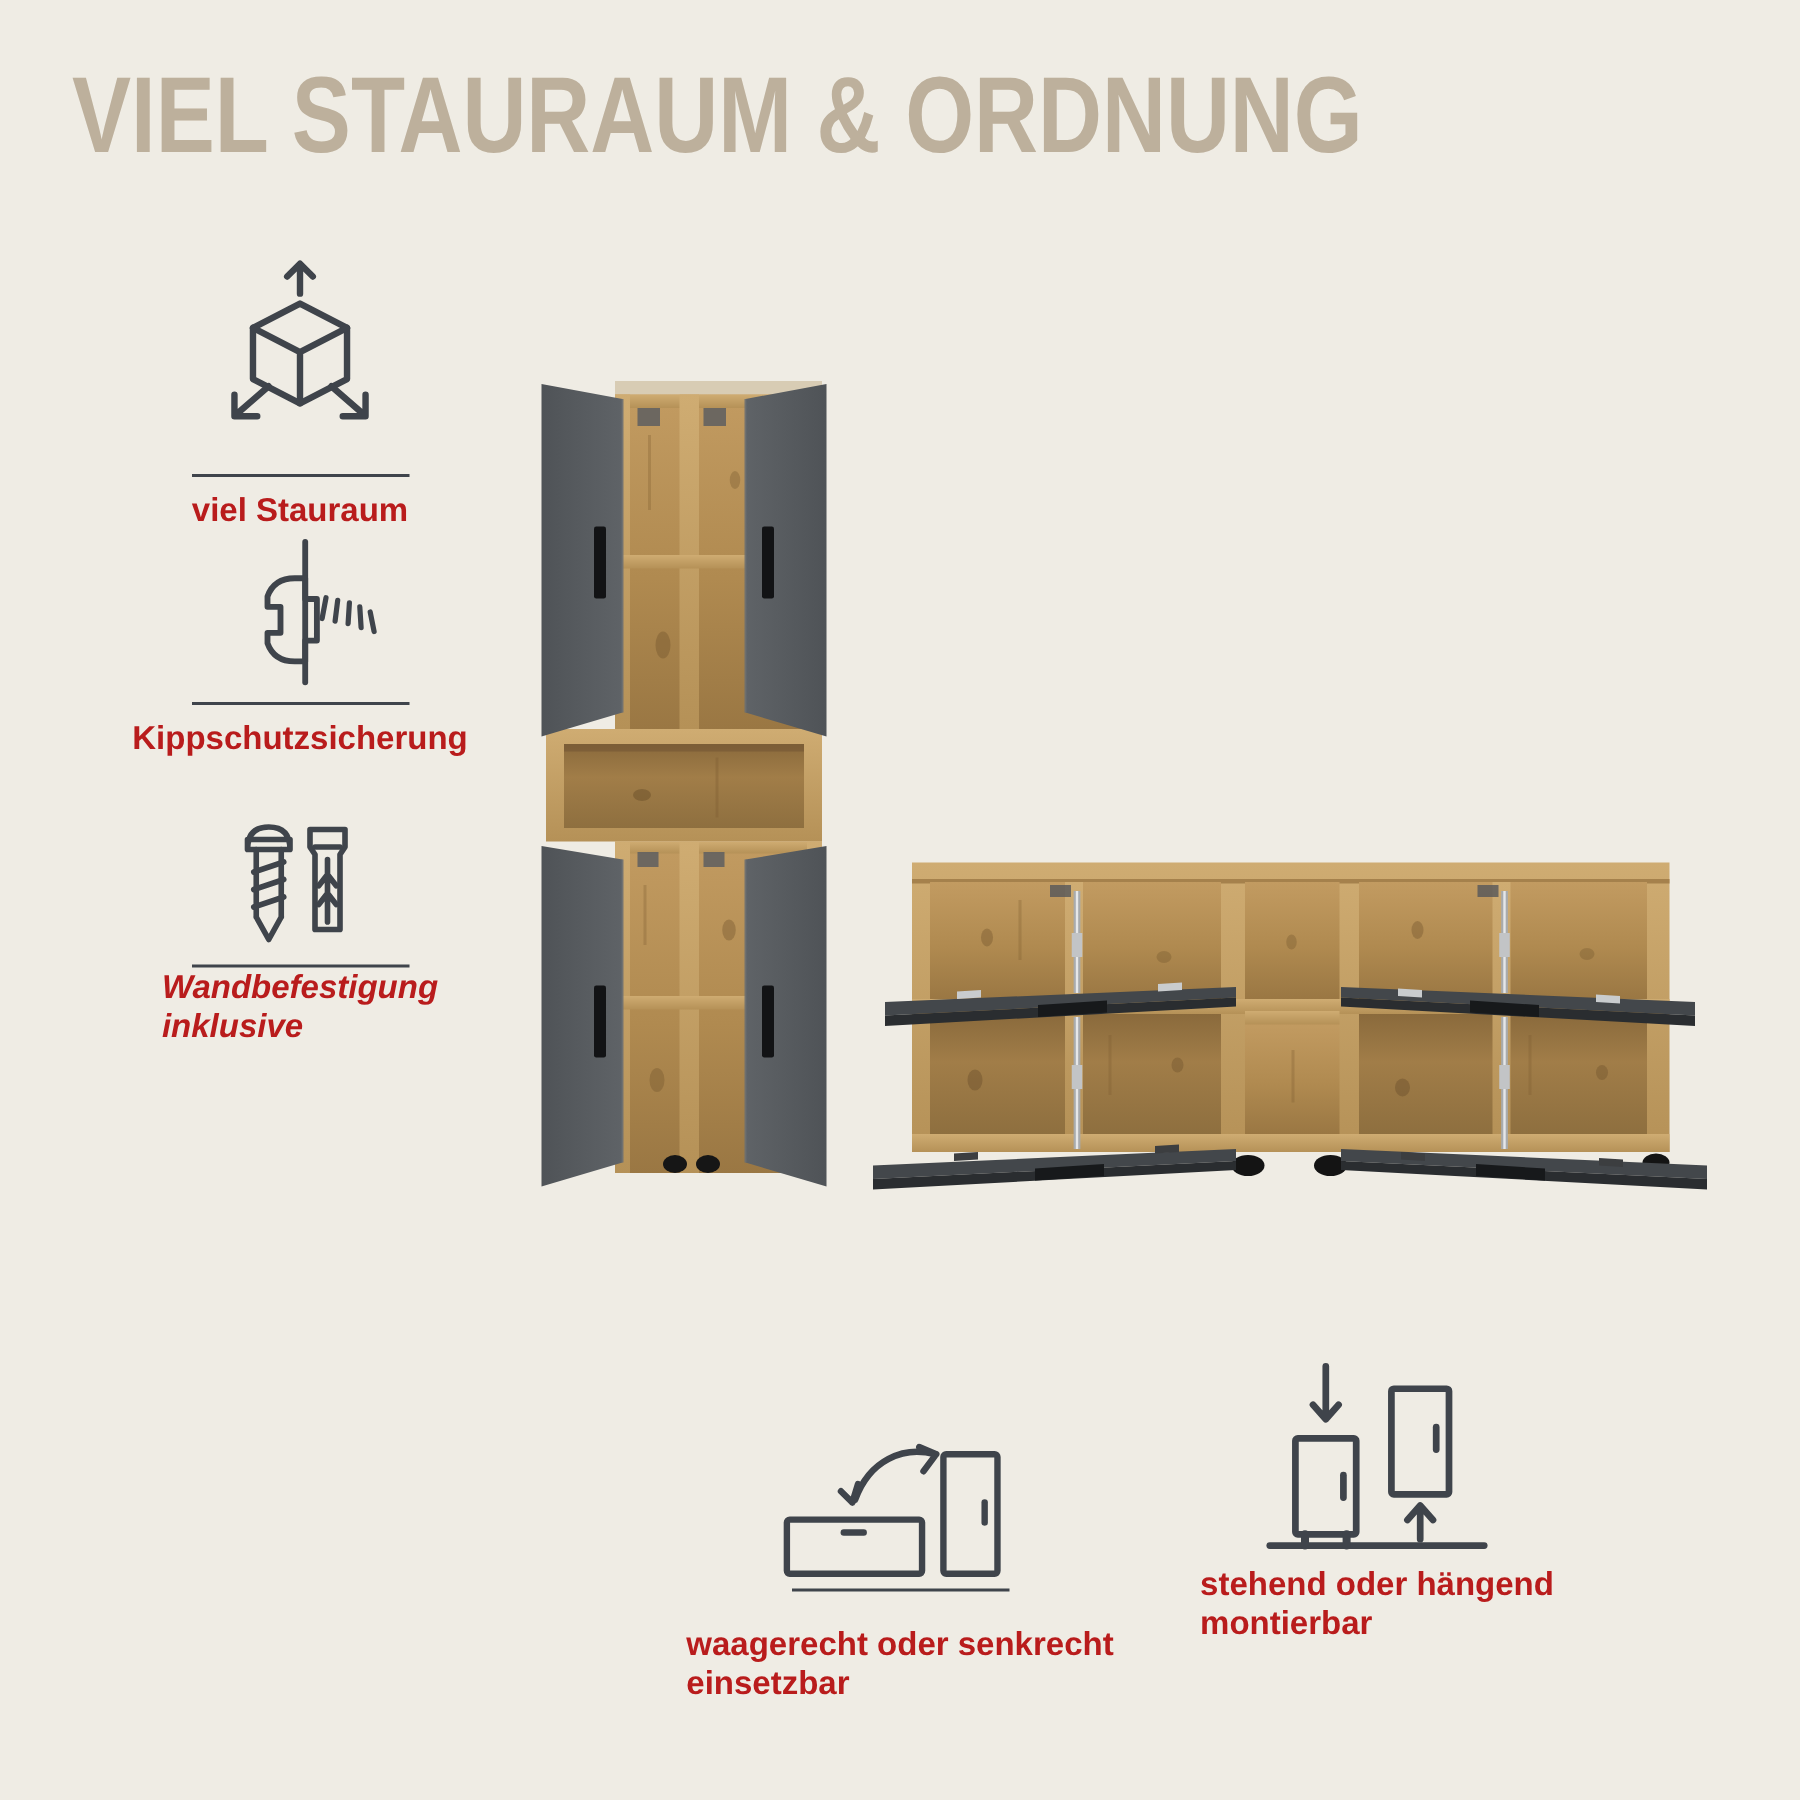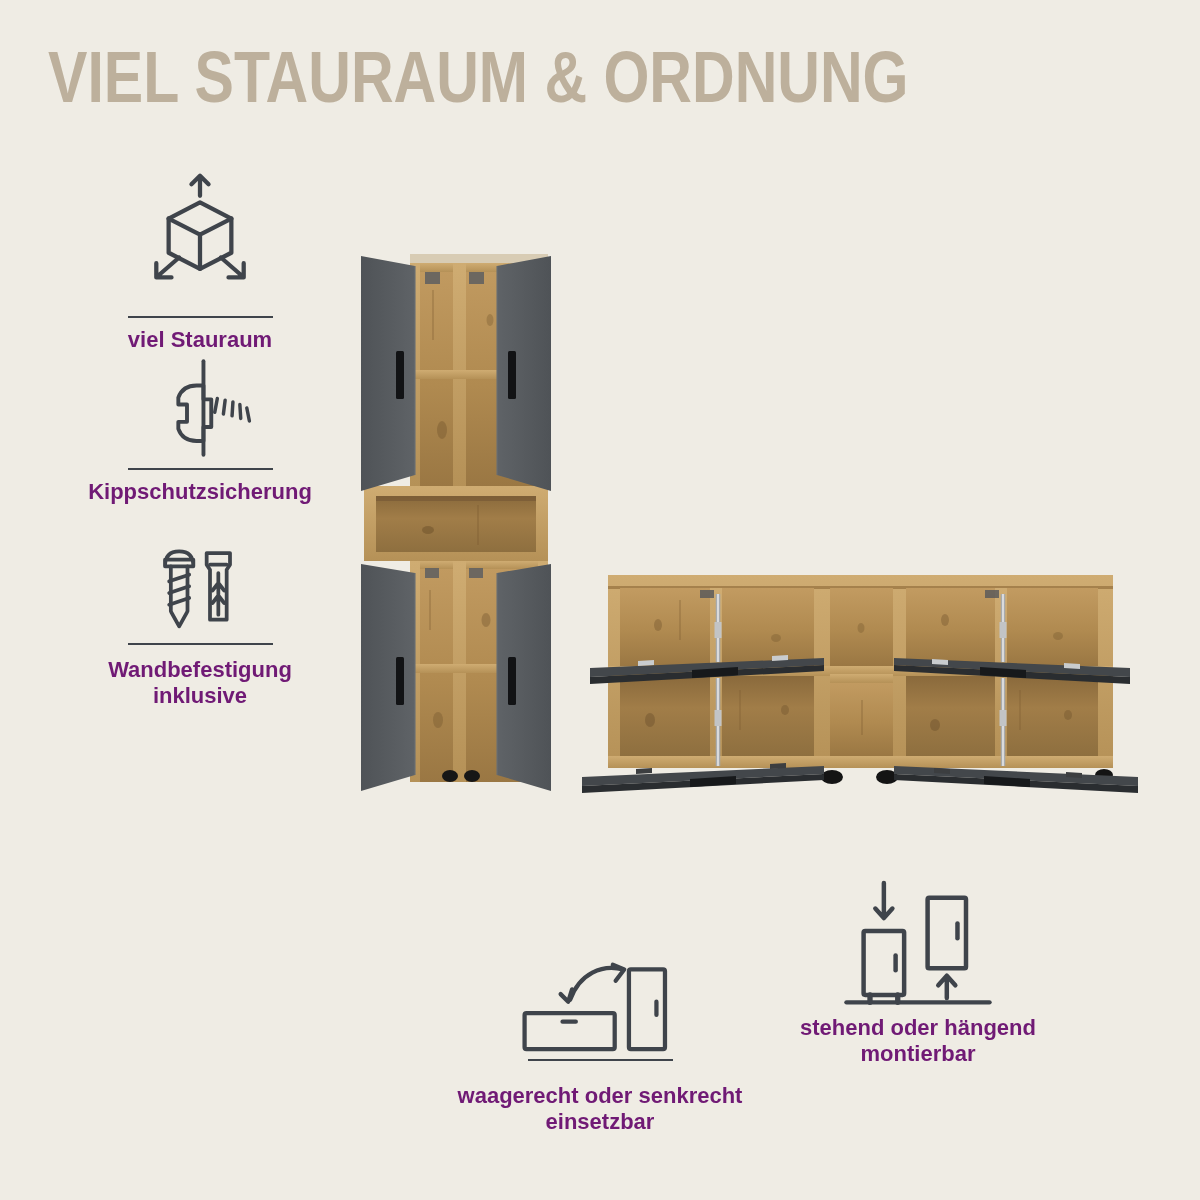--- a/index.html
+++ b/index.html
@@ -3,29 +3,29 @@
 <meta charset="utf-8">
 <style>
   html,body{margin:0;padding:0;}
   .canvas{position:relative;width:1200px;height:1200px;background:#efece4;overflow:hidden;
           font-family:"Liberation Sans",sans-serif;color:#3e434a;}
   .page-title{position:absolute;left:48px;top:36px;font-size:72px;font-weight:bold;
               letter-spacing:0px;color:#bdb09c;transform:scaleX(.82);transform-origin:left top;
               white-space:nowrap;}
   .feature{position:absolute;width:300px;display:flex;flex-direction:column;align-items:center;}
   .feature .divider{width:145px;border-top:2.5px solid #3f444b;height:0;}
-  .feature-label{font-size:22px;font-weight:bold;text-align:center;line-height:1.18;
-                 white-space:pre-line;color:#701a75;}
+  .feature-label{font-size:22px;font-weight:bold;text-align:left;line-height:1.18;
+                 white-space:pre-line;color:#b91c1c;}
   .icon svg{display:block;}
   .f1{left:50px;top:172px;}  .f1 .divider{margin-top:30px;} .f1 .feature-label{margin-top:9px;}
   .f2{left:50px;top:356px;}  .f2 .divider{margin-top:8px;}  .f2 .feature-label{margin-top:9px;}
-  .f3{left:50px;top:543px;}  .f3 .divider{margin-top:0px;}  .f3 .feature-label{margin-top:12px;}
+  .f3{left:50px;top:543px;}  .f3 .divider{margin-top:0px;}  .f3 .feature-label{font-style:italic;}
   .f4{left:50px;top:744px;}  .f4 .divider{margin-top:8px;}  .f4 .feature-label{margin-top:16px;}
   .bf1{left:440px;top:958px;width:320px;} .bf1 .divider{margin-top:6px;} .bf1 .feature-label{margin-top:22px;}
-  .bf2{left:768px;top:872px;width:300px;} .bf2 .feature-label{margin-top:6px;}
+  .bf2{left:768px;top:900px;width:300px;} .bf2 .feature-label{margin-top:6px;}
   .product{position:absolute;}
   .tall-cab{left:358px;top:250px;}
   .sideboard{left:580px;top:570px;}
 </style>
 </head>
 <body>
 
 <div class="canvas">
 
   <div class="page-title">VIEL STAURAUM &amp; ORDNUNG</div>

